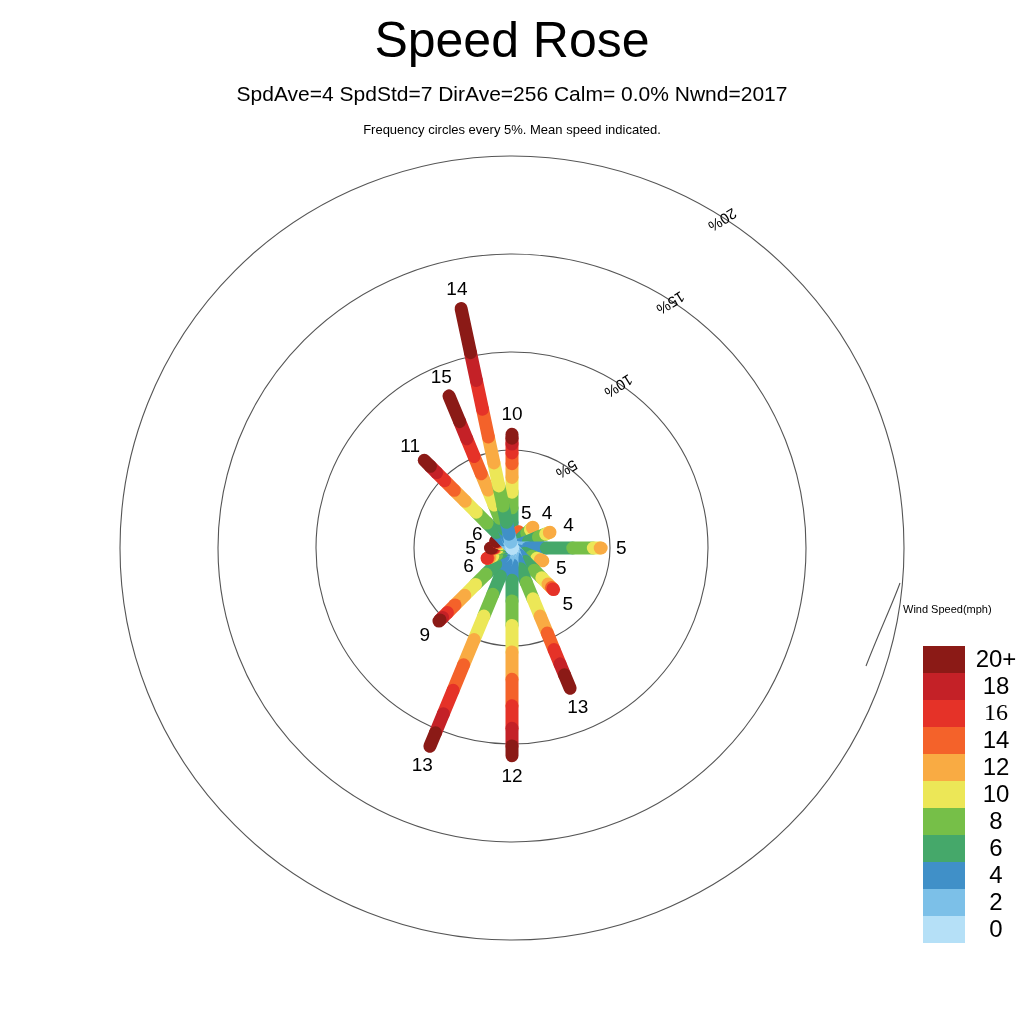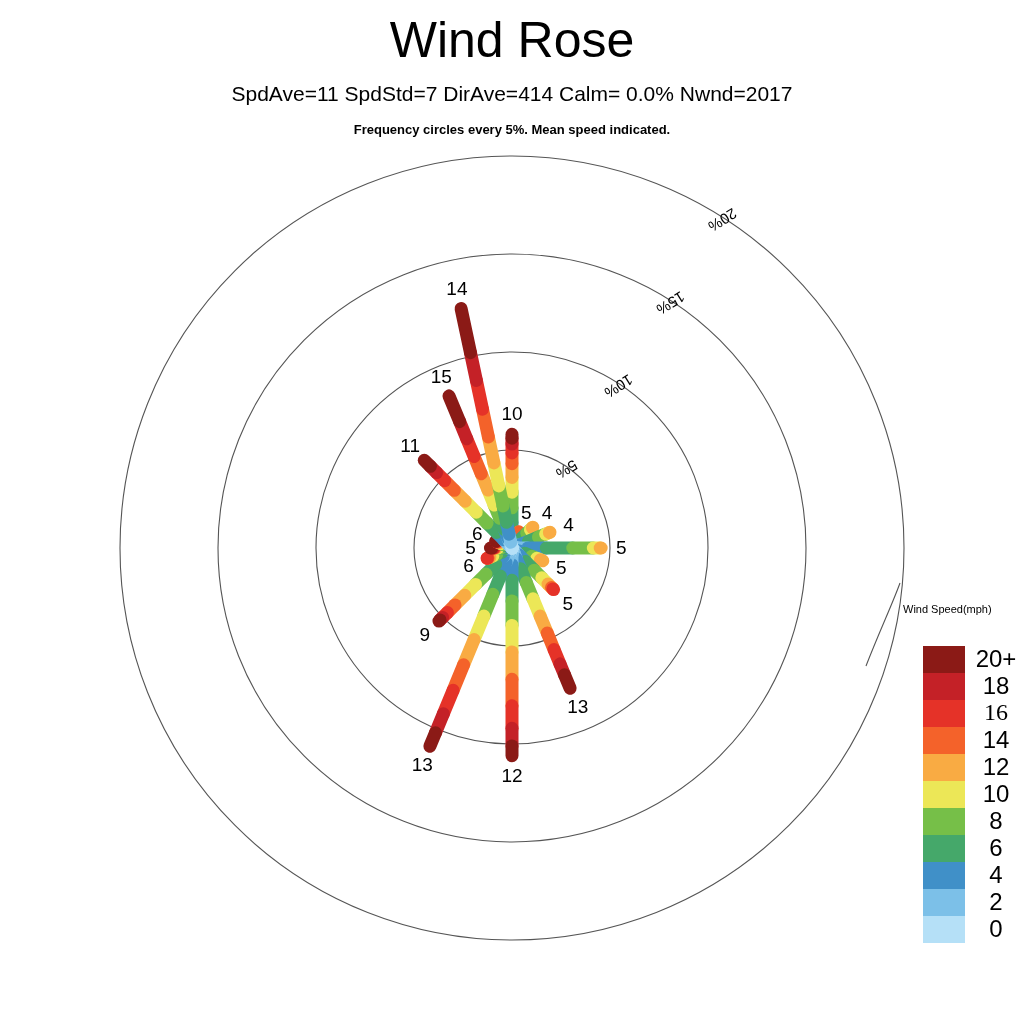--- a/index.html
+++ b/index.html
@@ -12,43 +12,43 @@
   .title{
     position:absolute;left:0;top:10px;width:1024px;text-align:center;
     font-size:50px;font-weight:400;letter-spacing:0px;line-height:60px;
   }
   .subtitle{
     position:absolute;left:0;top:82px;width:1024px;text-align:center;
     font-size:21px;font-weight:400;
   }
   .note{
     position:absolute;left:0;top:122px;width:1024px;text-align:center;
-    font-size:13px;font-weight:700;
+    font-size:13px;font-weight:400;
   }
   svg{position:absolute;left:0;top:0;}
   .ringline{fill:none;stroke:#555;stroke-width:1.1;}
   .ringlabel{font-family:"Liberation Sans",sans-serif;font-size:15px;fill:#000;}
   .petallabel{font-family:"Liberation Sans",sans-serif;font-size:19px;fill:#000;}
   .legend-title{
     position:absolute;font-size:11px;white-space:nowrap;
   }
   .legend-box{position:absolute;}
   .legend-swatch{position:absolute;width:40px;}
   .legend-label{
     position:absolute;font-size:24px;text-align:center;width:46px;
   }
   .leader{fill:none;stroke:#555;stroke-width:1.1;}
 </style>
 </head>
 <body>
 
 <div id="stage">
 
-  <div class="title">Wind Rose</div>
-  <div class="subtitle">SpdAve=11  SpdStd=7  DirAve=414   Calm= 0.0%  Nwnd=2017</div>
+  <div class="title">Speed Rose</div>
+  <div class="subtitle">SpdAve=4  SpdStd=7  DirAve=256   Calm= 0.0%  Nwnd=2017</div>
   <div class="note">Frequency circles every 5%. Mean speed indicated.</div>
 
   <svg id="rose" width="1024" height="1024">
       <circle cx="512" cy="548" r="98" class="ringline"></circle>
       <text x="563.932087894854" y="464.89128657667027" class="ringlabel" text-anchor="middle" transform="rotate(148 563.932087894854 464.89128657667027)">5%</text>
       <circle cx="512" cy="548" r="196" class="ringline"></circle>
       <text x="615.8641757897082" y="381.78257315334054" class="ringlabel" text-anchor="middle" transform="rotate(148 615.8641757897082 381.78257315334054)">10%</text>
       <circle cx="512" cy="548" r="294" class="ringline"></circle>
       <text x="667.7962636845623" y="298.6738597300108" class="ringlabel" text-anchor="middle" transform="rotate(148 667.7962636845623 298.6738597300108)">15%</text>
       <circle cx="512" cy="548" r="392" class="ringline"></circle>

